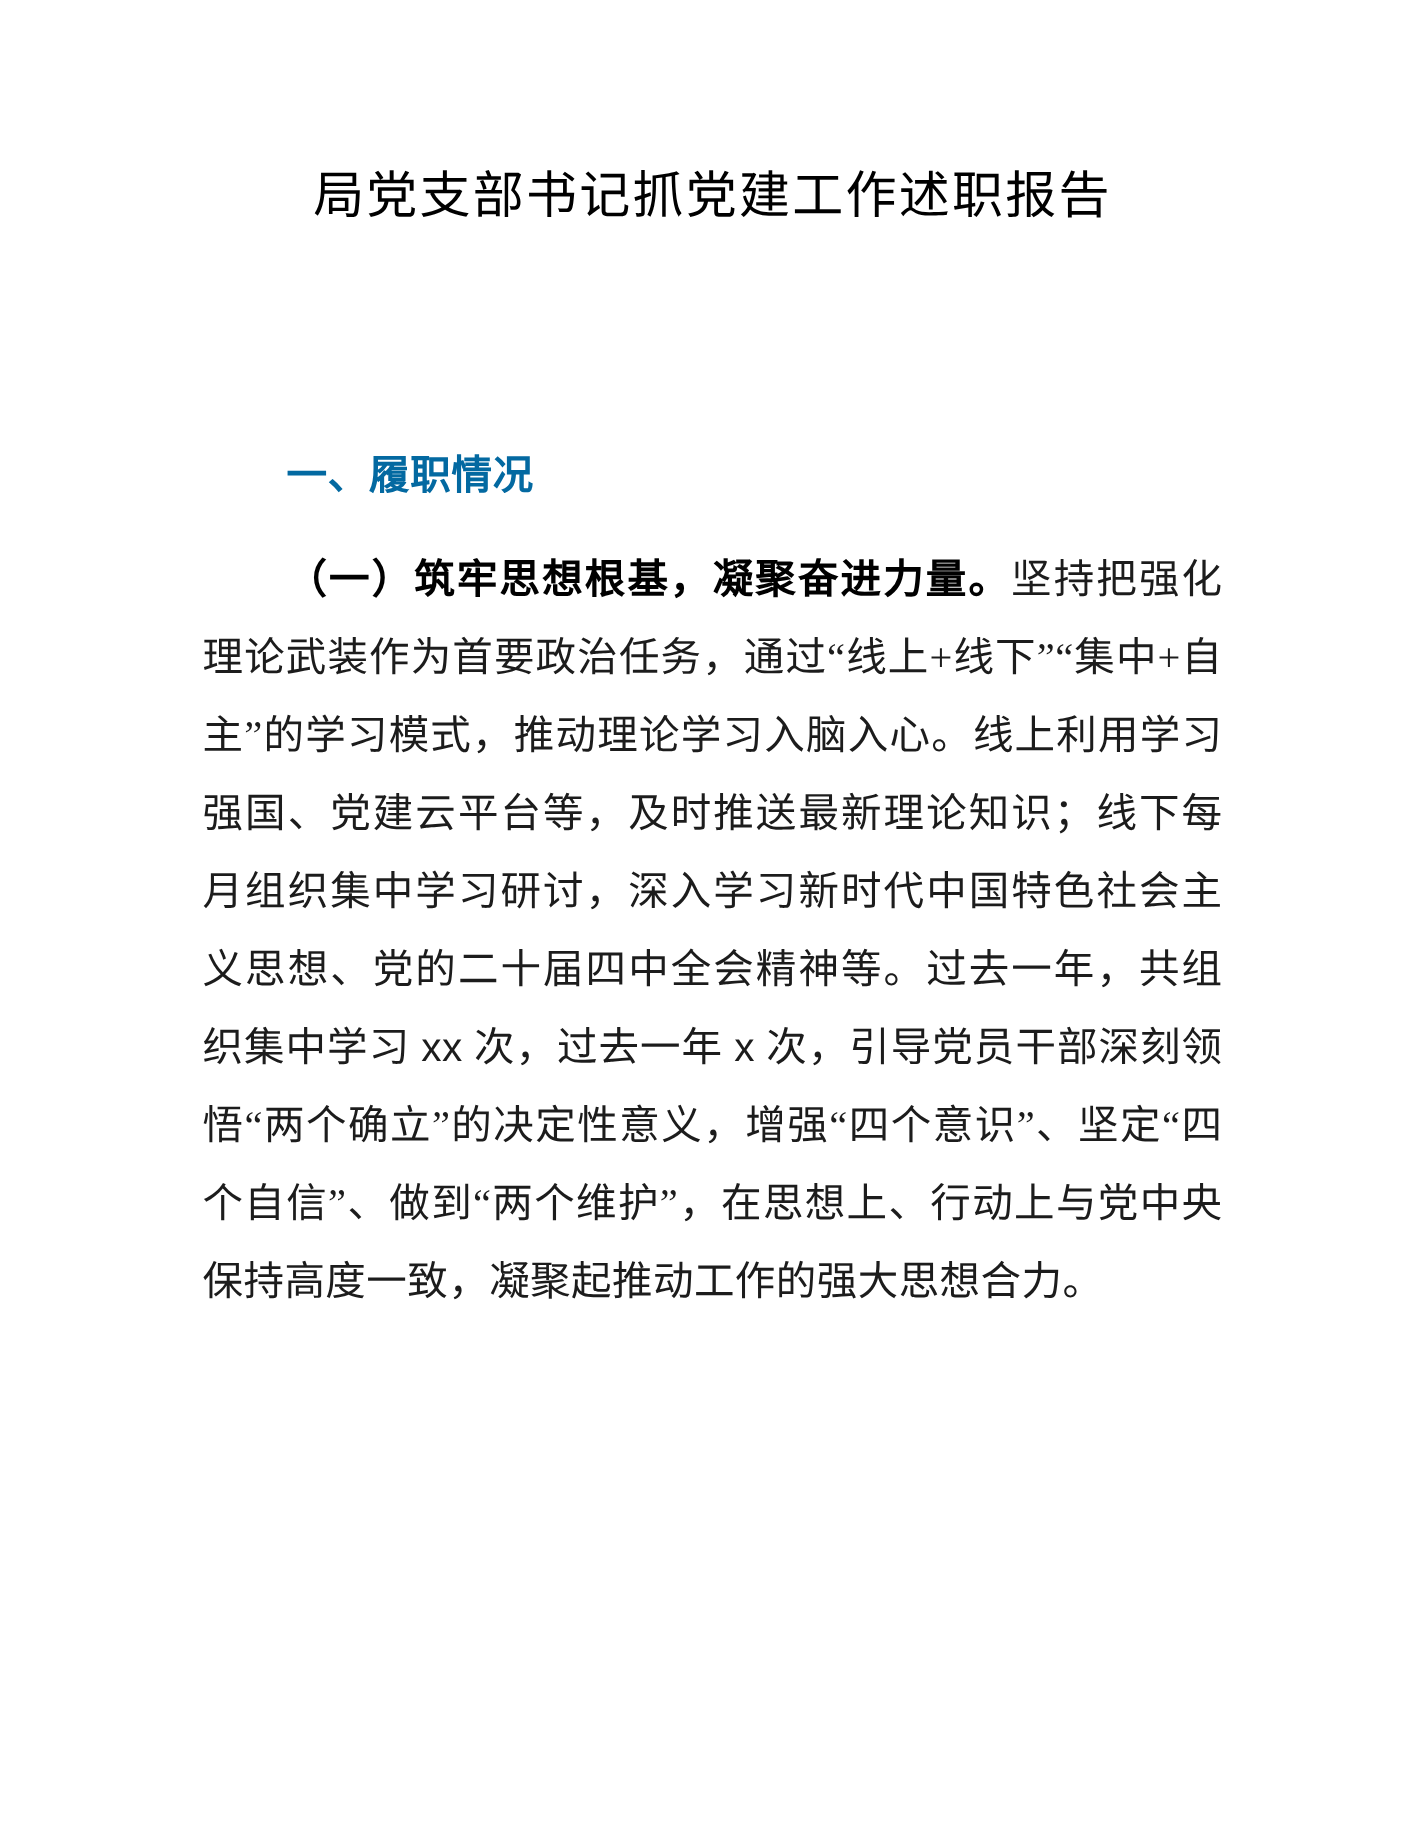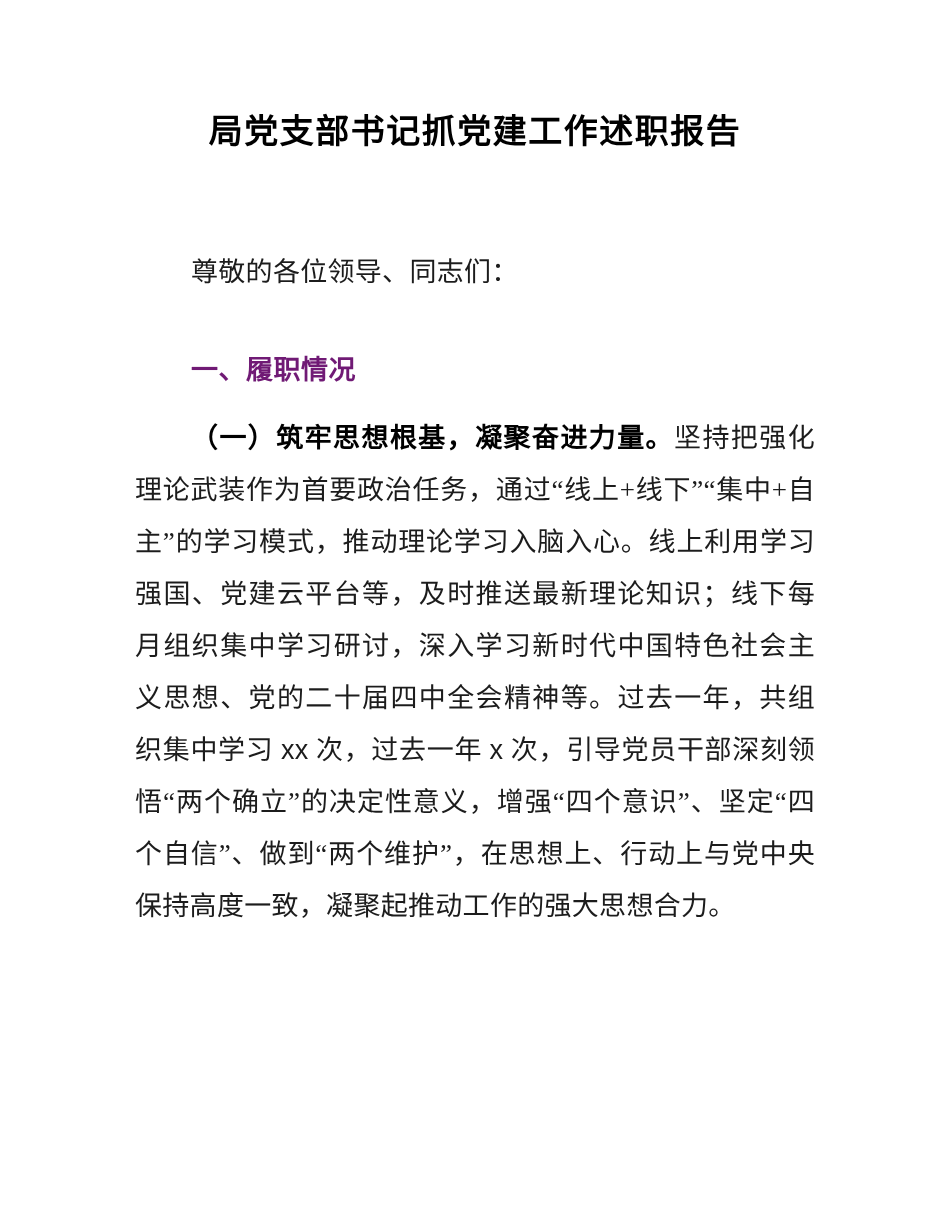--- a/index.html
+++ b/index.html
@@ -24,21 +24,21 @@
   .content {
     position: absolute;
     left: 137px;
     top: 0;
     width: 680px;
   }
 
   
   .doc-title {
     font-family: "DejaVu Sans", "Liberation Sans", sans-serif;
-    font-weight: 700;
+    font-weight: 400;
     font-size: 34px;
     line-height: 46px;
     letter-spacing: 1.5px;
     text-align: center;
     color: #000000;
     margin: 0;
     padding-top: 108px;
     white-space: nowrap;
   }
 
@@ -68,21 +68,21 @@
 
   
   .h1-sec {
     font-family: "DejaVu Sans", "Liberation Sans", sans-serif;
     font-weight: 700;
     font-size: 27px;
     line-height: 52px;
     letter-spacing: 0.5px;
     text-indent: 56px;
     margin: 0;
-    color: #701a75;
+    color: #0369a1;
   }
 
   
   .lead {
     font-family: Liberation Serif, serif;
     font-weight: 700;
     color: #000000;
     letter-spacing: 0.3px;
   }
 
@@ -94,21 +94,20 @@
 <body>
 
 <div class="page">
 
   <h1 class="doc-title">局党支部书记抓党建工作述职报告</h1>
 
   <div class="title-gap"></div>
 
   <div class="content" style="position:static;margin:0 auto;">
 
-    <p class="para indent">尊敬的各位领导、同志们：</p>
 
     <div class="gap-sm"></div>
 
 
     <div class="gap-sm"></div>
 
 
     <div class="gap-md"></div>
 
     <h2 class="h1-sec">一、履职情况</h2>

